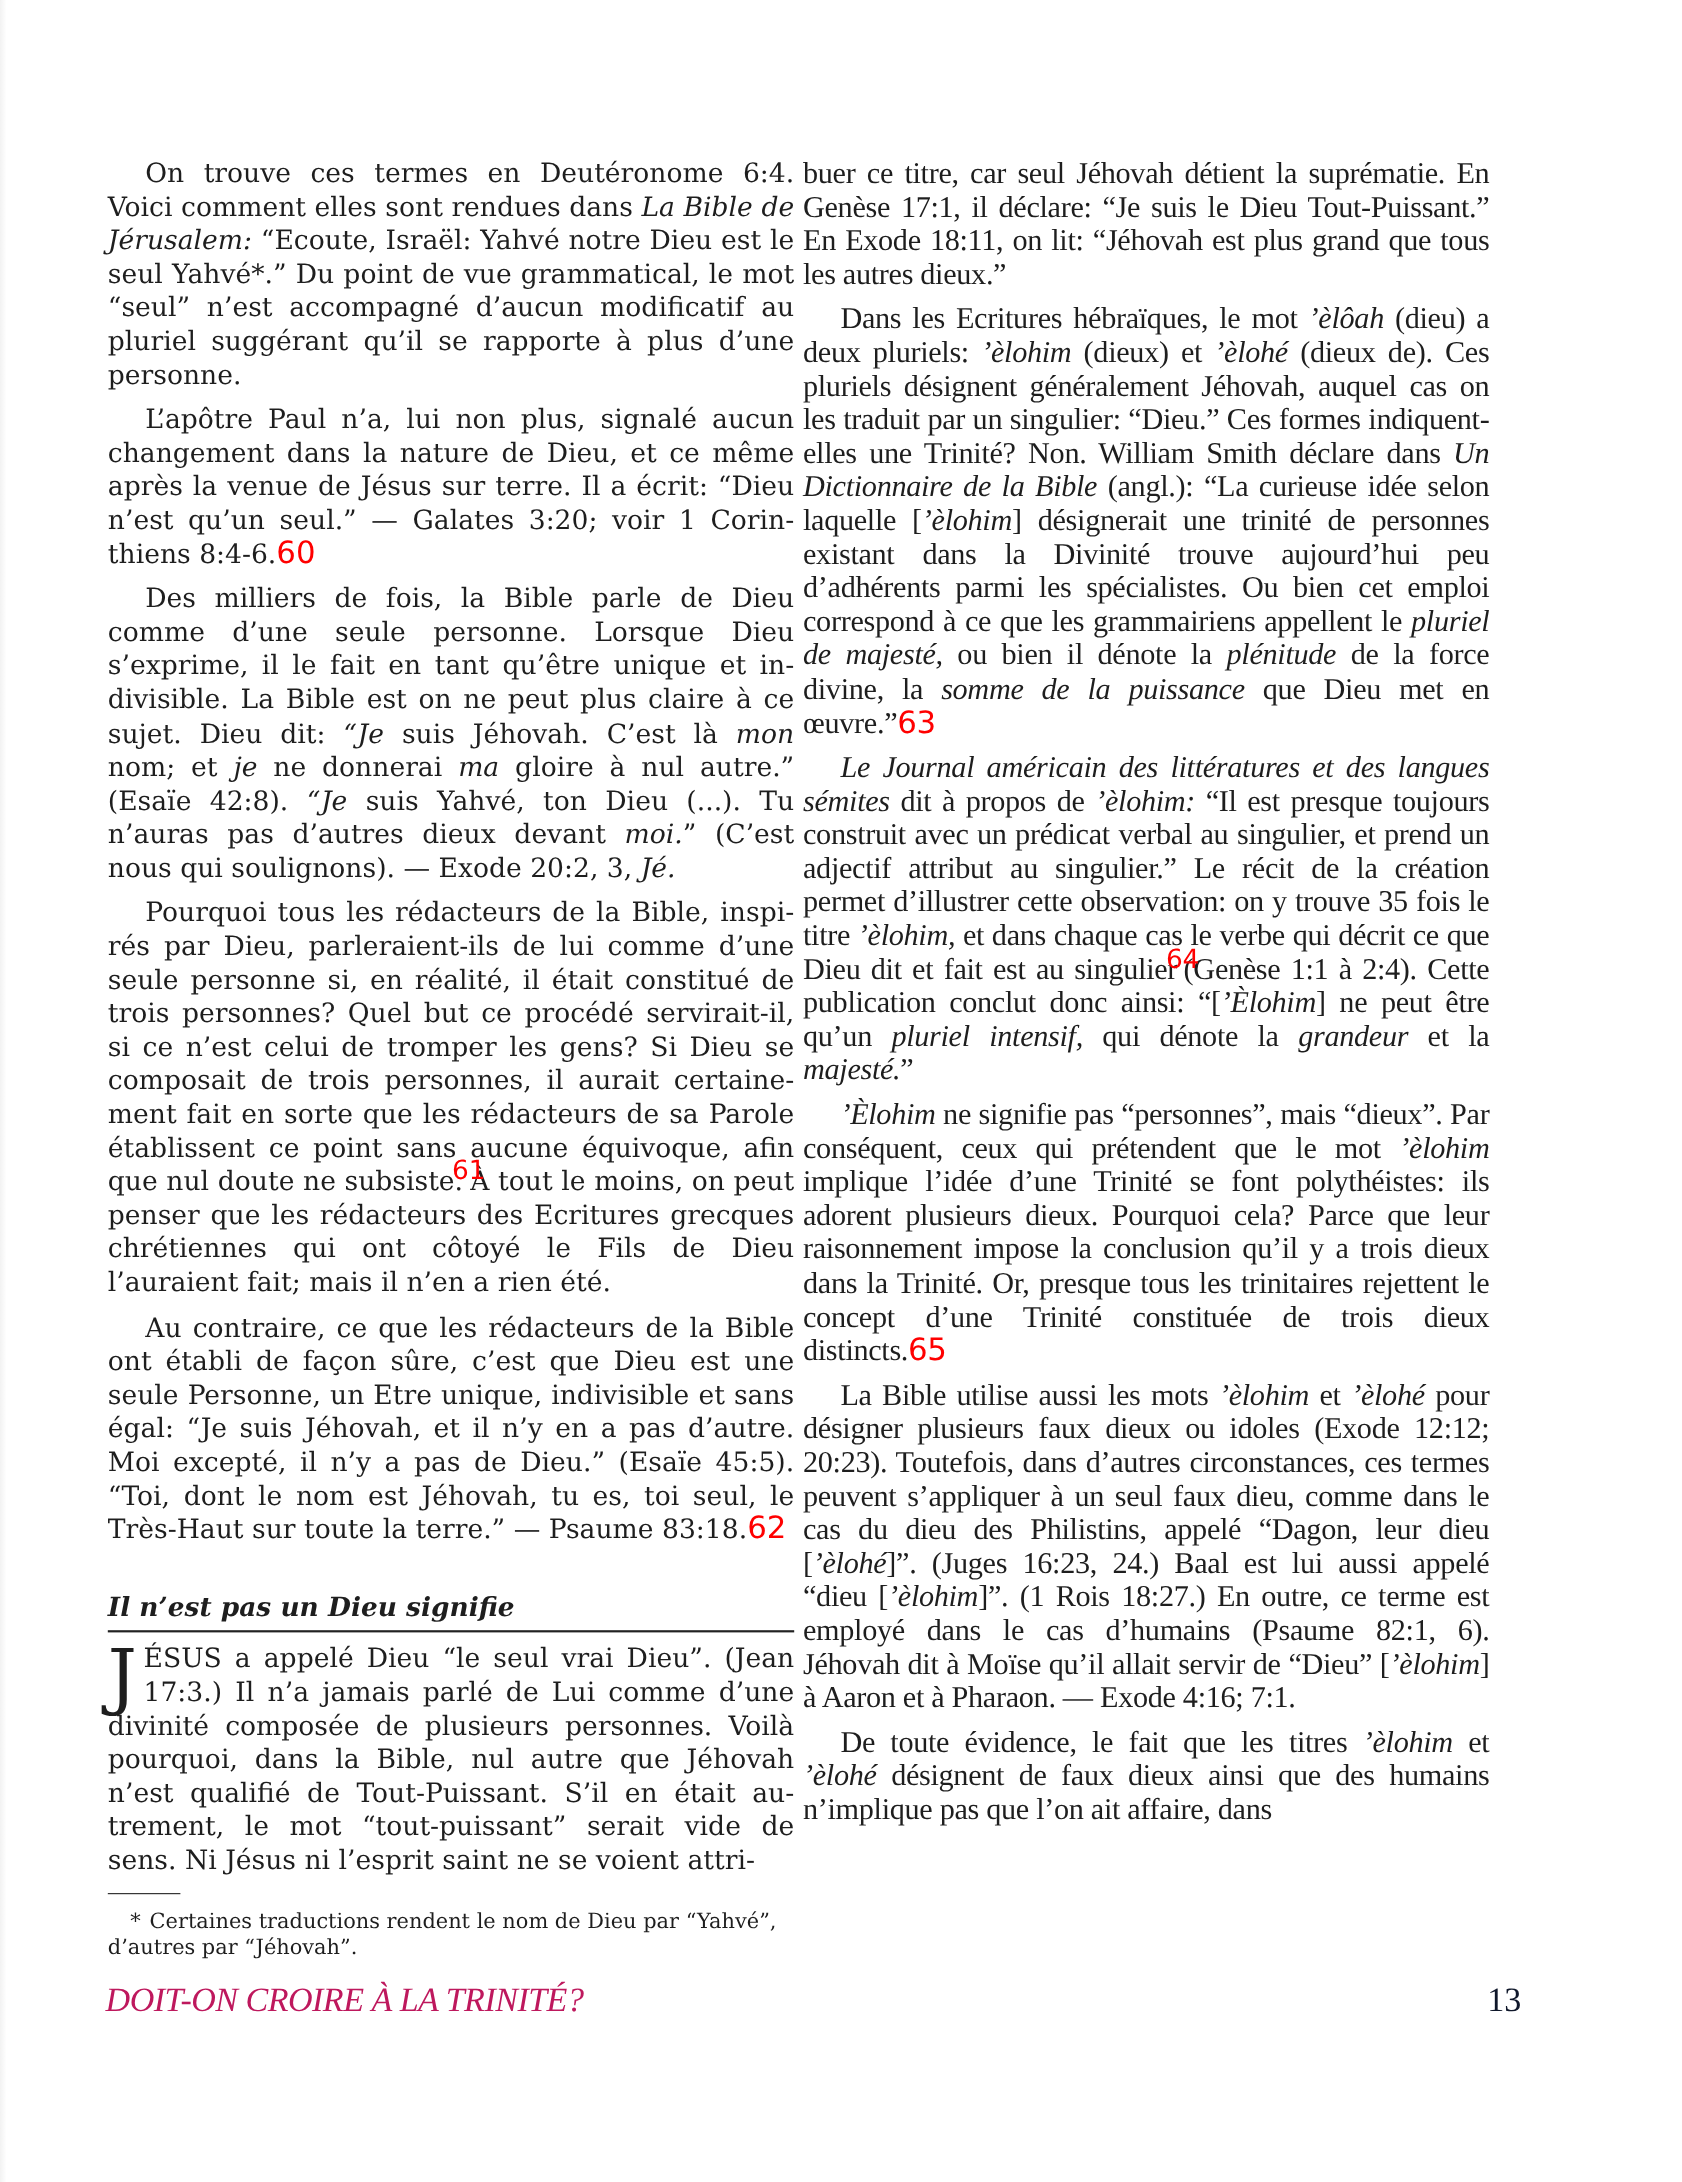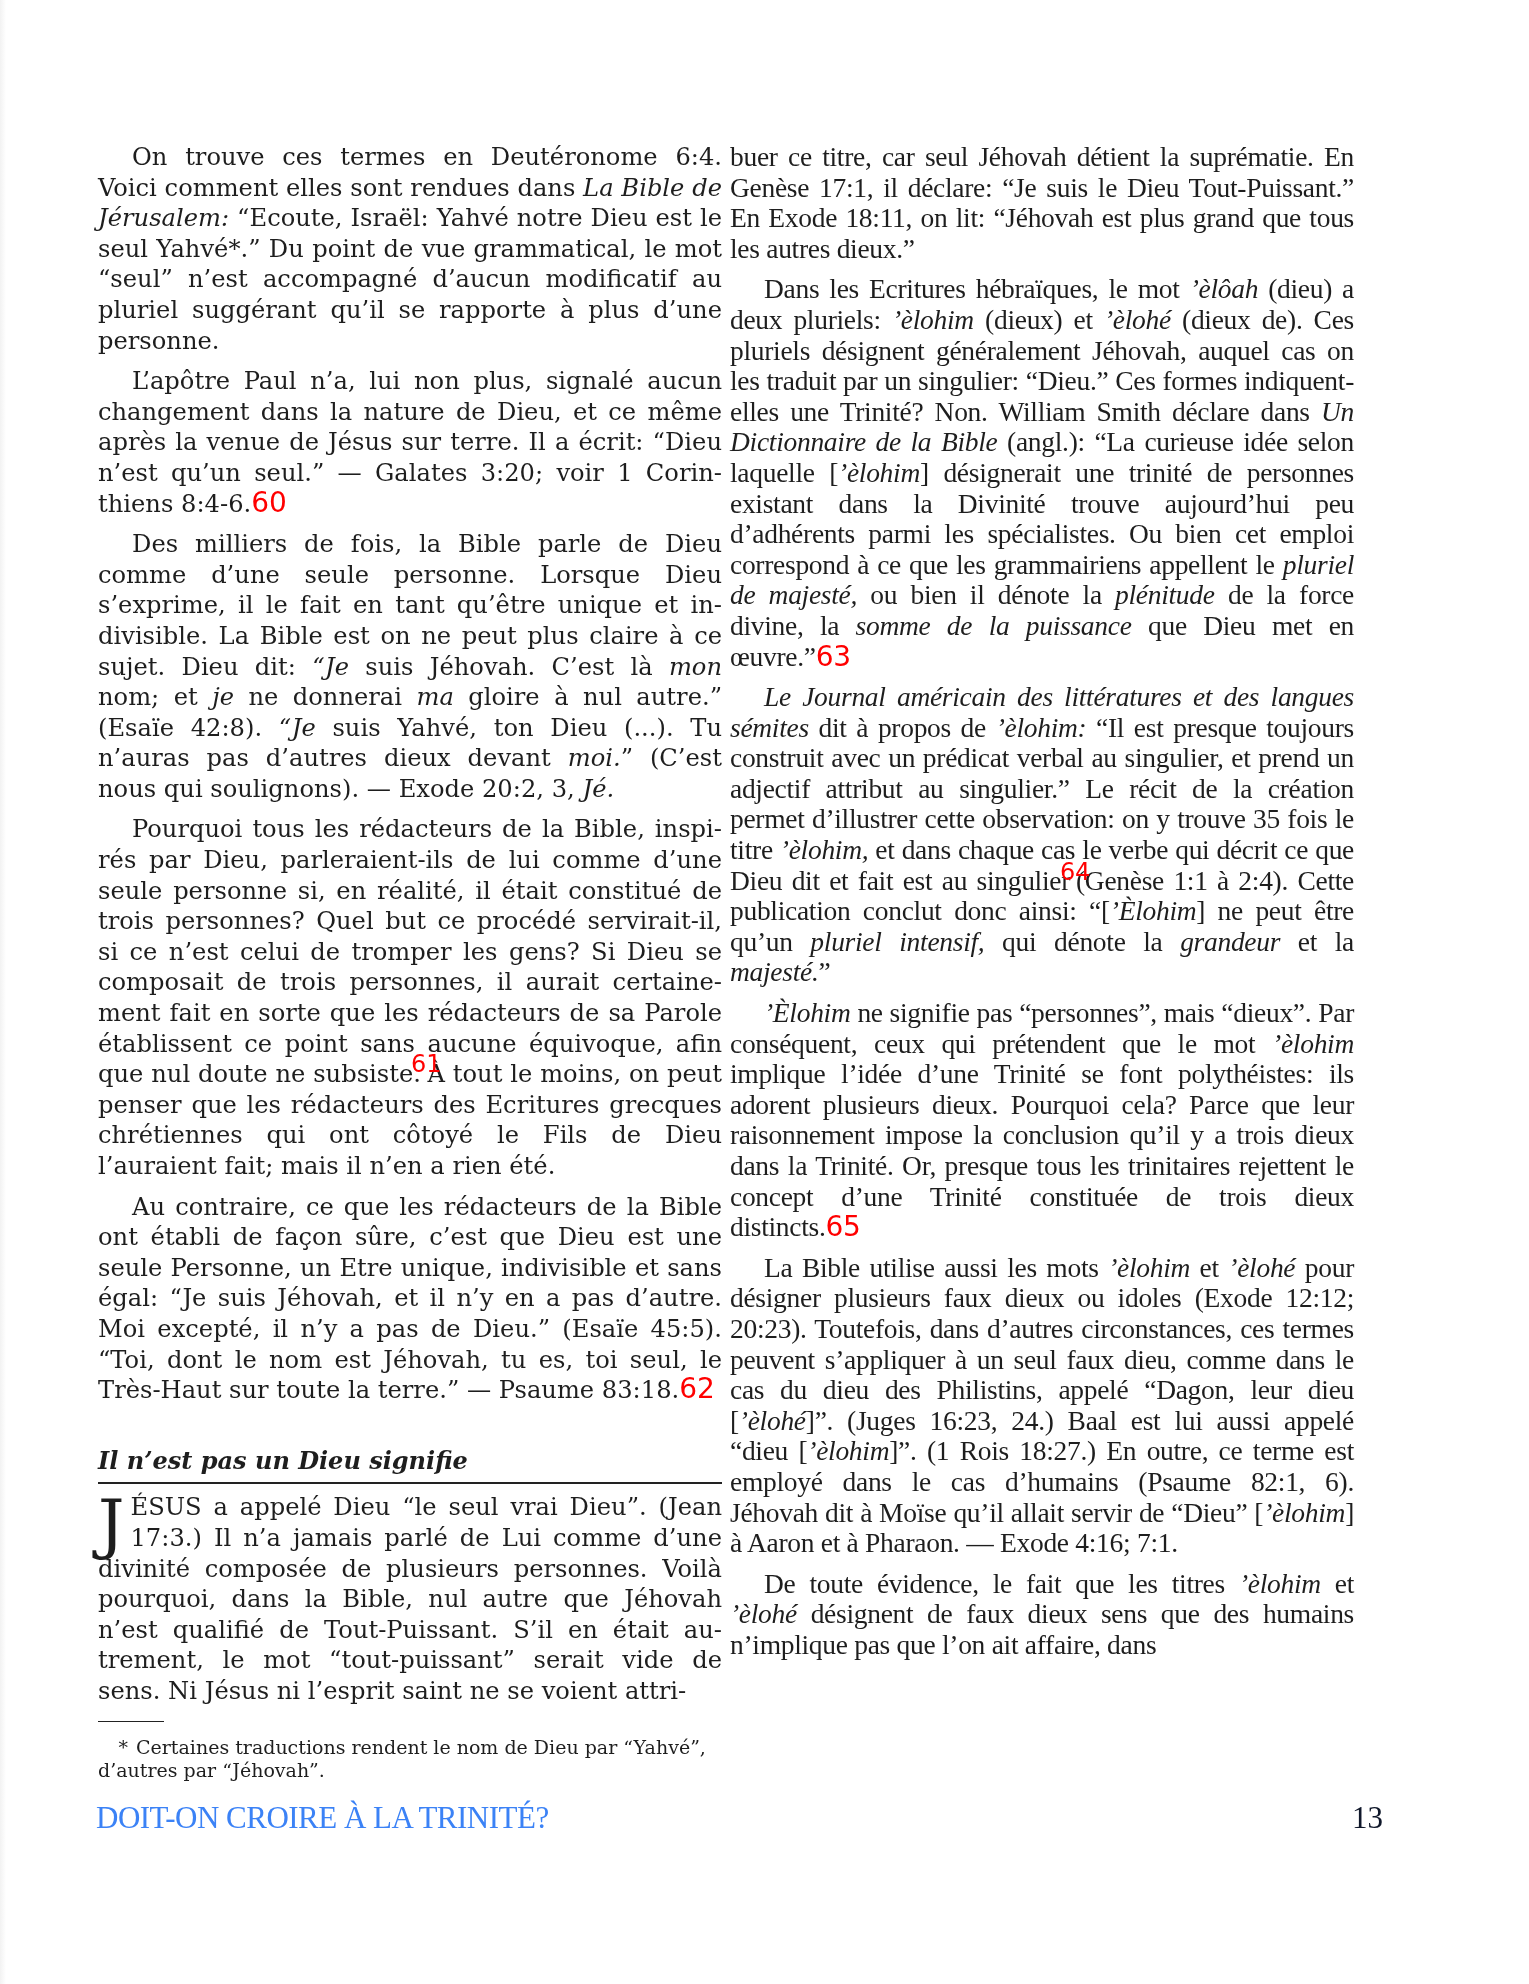--- a/index.html
+++ b/index.html
@@ -14,21 +14,21 @@
   .p.noindent { text-indent: 0; }
   .p .seg-i { font-style: italic; }
   .ref { color: #ff0000; font-family: "DejaVu Sans", "Liberation Sans", sans-serif; font-weight: normal; font-size: 28px; line-height: 0; }
   .ref.sup { position: relative; top: -10px; font-size: 24px; margin-left: -10px; margin-right: -14px; }
   .heading { margin: 40px 0 0 0; font-weight: bold; font-style: italic; font-size: 24px; padding-bottom: 6px; border-bottom: 2px solid #222; }
   .dropcap-p { text-indent: 0; margin-top: 8px; }
   .dropcap { float: left; font-size: 66px; line-height: 56px; margin: 4px 6px 0 0; font-family: "DejaVu Serif", serif; }
   .fn-rule { width: 66px; border-top: 1.5px solid #222; margin: 14px 0 14px 0; }
   .footnote { font-size: 19px; line-height: 23px; text-align: left; }
   .footnote .star { display: inline-block; width: 30px; text-align: right; padding-right: 8px; }
-  .footer-title { position: absolute; left: 96px; top: 1800px; font-family: "Liberation Serif", serif; font-size: 31px; letter-spacing: -0.5px; color: #3b82f6; }
+  .footer-title { position: absolute; left: 96px; top: 1800px; font-family: "Liberation Serif", serif; font-style: italic; font-size: 31px; letter-spacing: -0.5px; color: #be185d; }
   .footer-page { position: absolute; left: 1352px; top: 1800px; font-family: "Liberation Serif", serif; font-size: 31px; color: #0f172a; }
   .edge-marks { position: absolute; left: 0; top: 0; width: 6px; height: 1984px; background: linear-gradient(to right, #f2f2f2, #ffffff); }
 </style>
 </head>
 <body>
 
 <div class="edge-marks"></div>
 
 <div class="col col-left">
   <div id="left-paras">
@@ -48,18 +48,18 @@
   </div>
 </div>
 
 <div class="col col-right">
   <div id="right-paras">
       <p class="p noindent"><span>buer ce titre, car seul Jéhovah détient la supré­matie. En Genèse 17:1, il déclare: “Je suis le Dieu Tout-Puissant.” En Exode 18:11, on lit: “Jéhovah est plus grand que tous les autres dieux.”</span></p>
       <p class="p"><span>Dans les Ecritures hébraïques, le mot </span><span class="seg-i">’èlôah</span><span> (dieu) a deux pluriels: </span><span class="seg-i">’èlohim</span><span> (dieux) et </span><span class="seg-i">’èlohé</span><span> (dieux de). Ces pluriels désignent généralement Jéhovah, auquel cas on les traduit par un singu­lier: “Dieu.” Ces formes indiquent-elles une Tri­nité? Non. William Smith déclare dans </span><span class="seg-i">Un Dic­tionnaire de la Bible</span><span> (angl.): “La curieuse idée selon laquelle [</span><span class="seg-i">’èlohim</span><span>] désignerait une trinité de personnes existant dans la Divinité trouve aujourd’hui peu d’adhérents parmi les spécialis­tes. Ou bien cet emploi correspond à ce que les grammairiens appellent le </span><span class="seg-i">pluriel de majesté,</span><span> ou bien il dénote la </span><span class="seg-i">plénitude</span><span> de la force divine, la </span><span class="seg-i">somme de la puissance</span><span> que Dieu met en œuvre.”</span><span class="ref">63</span></p>
       <p class="p"><span class="seg-i">Le Journal américain des littératures et des langues sémites</span><span> dit à propos de </span><span class="seg-i">’èlohim:</span><span> “Il est presque toujours construit avec un prédicat ver­bal au singulier, et prend un adjectif attribut au singulier.” Le récit de la création permet d’illus­trer cette observation: on y trouve 35 fois le titre </span><span class="seg-i">’èlohim,</span><span> et dans chaque cas le verbe qui décrit ce que Dieu dit et fait est au singulier</span><span class="ref sup">64</span><span>(Genèse 1:1 à 2:4). Cette publication conclut donc ainsi: “[</span><span class="seg-i">’Èlohim</span><span>] ne peut être qu’un </span><span class="seg-i">pluriel intensif,</span><span> qui dénote la </span><span class="seg-i">grandeur</span><span> et la </span><span class="seg-i">majesté.</span><span>”</span></p>
       <p class="p"><span class="seg-i">’Èlohim</span><span> ne signifie pas “personnes”, mais “dieux”. Par conséquent, ceux qui prétendent que le mot </span><span class="seg-i">’èlohim</span><span> implique l’idée d’une Trinité se font polythéistes: ils adorent plusieurs dieux. Pourquoi cela? Parce que leur raisonnement im­pose la conclusion qu’il y a trois dieux dans la Trinité. Or, presque tous les trinitaires rejettent le concept d’une Trinité constituée de trois dieux distincts.</span><span class="ref">65</span></p>
       <p class="p"><span>La Bible utilise aussi les mots </span><span class="seg-i">’èlohim</span><span> et </span><span class="seg-i">’èlohé</span><span> pour désigner plusieurs faux dieux ou idoles (Exode 12:12; 20:23). Toutefois, dans d’autres circonstances, ces termes peuvent s’appliquer à un seul faux dieu, comme dans le cas du dieu des Philistins, appelé “Dagon, leur dieu [</span><span class="seg-i">’èlohé</span><span>]”. (Ju­ges 16:23, 24.) Baal est lui aussi appelé “dieu [</span><span class="seg-i">’èlohim</span><span>]”. (1 Rois 18:27.) En outre, ce terme est employé dans le cas d’humains (Psaume 82:1, 6). Jéhovah dit à Moïse qu’il allait servir de “Dieu” [</span><span class="seg-i">’èlohim</span><span>] à Aaron et à Pharaon. — Exode 4:16; 7:1.</span></p>
-      <p class="p"><span>De toute évidence, le fait que les titres </span><span class="seg-i">’èlohim</span><span> et </span><span class="seg-i">’èlohé</span><span> désignent de faux dieux sens que des humains n’implique pas que l’on ait affaire, dans</span></p>
+      <p class="p"><span>De toute évidence, le fait que les titres </span><span class="seg-i">’èlohim</span><span> et </span><span class="seg-i">’èlohé</span><span> désignent de faux dieux ainsi que des humains n’implique pas que l’on ait affaire, dans</span></p>
     </div>
 </div>
 
 <div class="footer-title">DOIT-ON CROIRE À LA TRINITÉ?</div>
 <div class="footer-page">13</div>
 
 </body></html>

